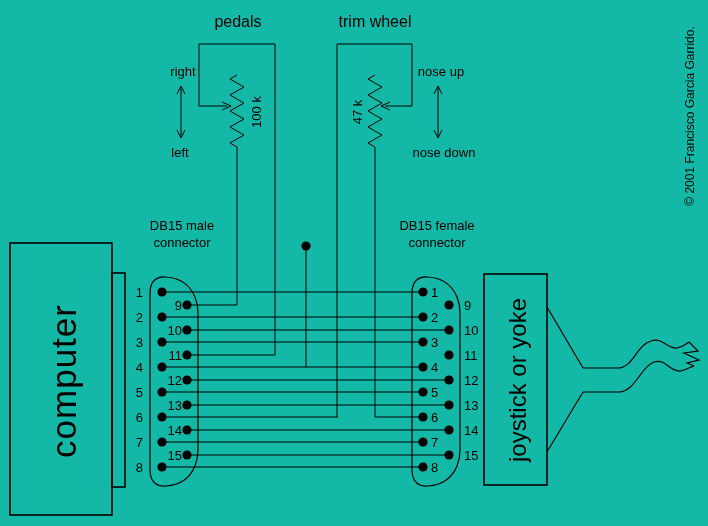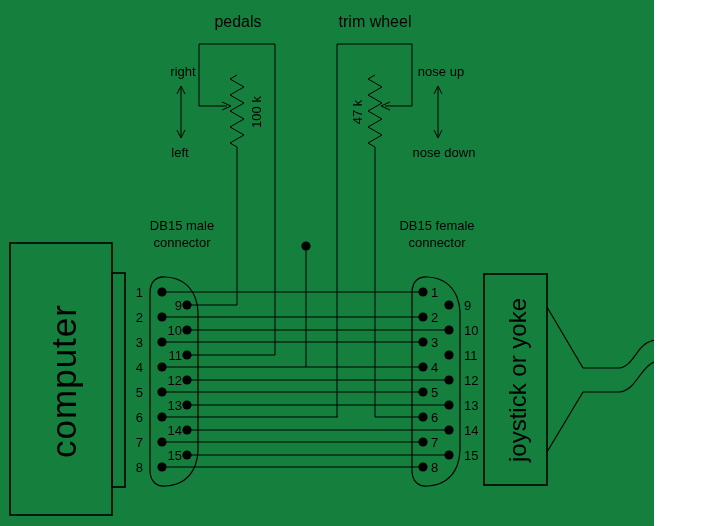--- a/index.html
+++ b/index.html
@@ -1,16 +1,16 @@
 <!DOCTYPE html>
 <html><head>
 <meta charset="utf-8">
 <style>
   html,body{margin:0;padding:0;background:#fff;}
-  #stage{position:relative;width:654px;height:526px;background:#15803d;overflow:hidden;}
+  #stage{position:relative;width:708px;height:526px;background:#14b8a6;overflow:hidden;}
   svg{position:absolute;left:0;top:0;}
   svg text{font-family:"Liberation Sans","DejaVu Sans",sans-serif;fill:#000;}
   .wire{stroke:#000;stroke-width:1;fill:none;}
   .shape{stroke:#000;stroke-width:1.2;fill:none;}
   .box{stroke:#000;stroke-width:1.6;fill:none;}
   .pin{fill:#000;}
   .t-title{font-size:16px;}
   .t-label{font-size:13px;}
   .t-pin{font-size:13px;}
   .t-big{font-size:35px;letter-spacing:1px;}

